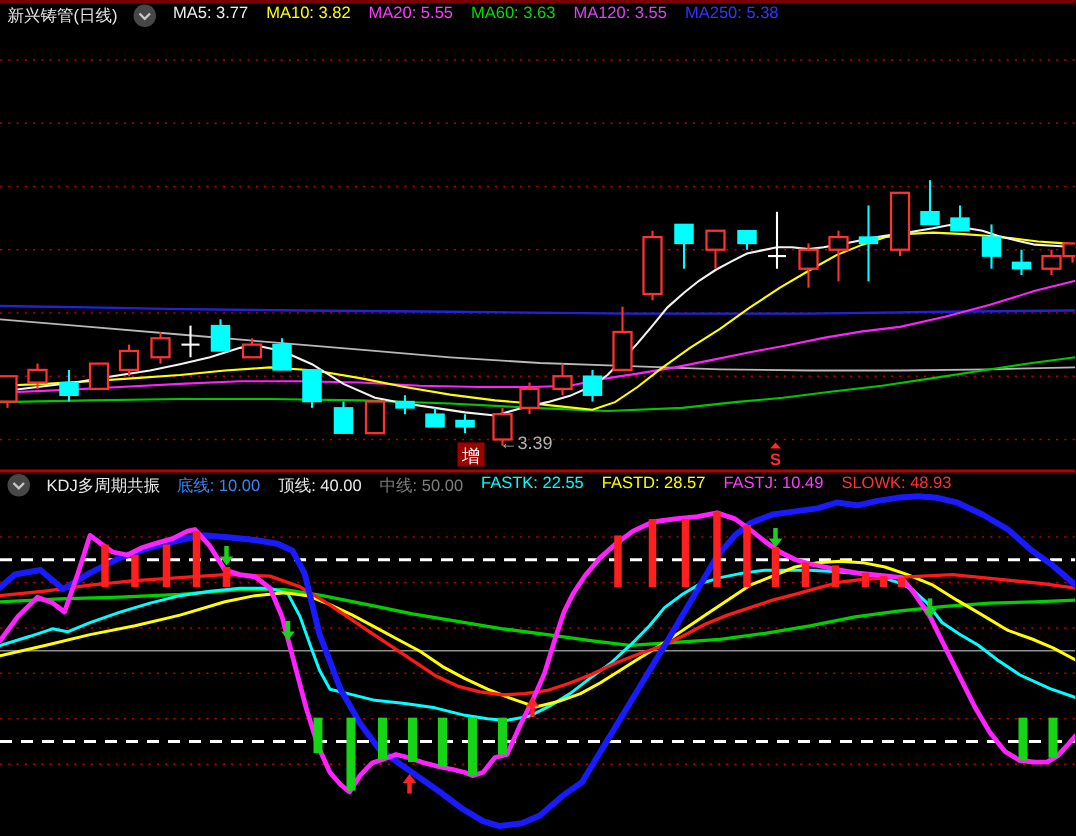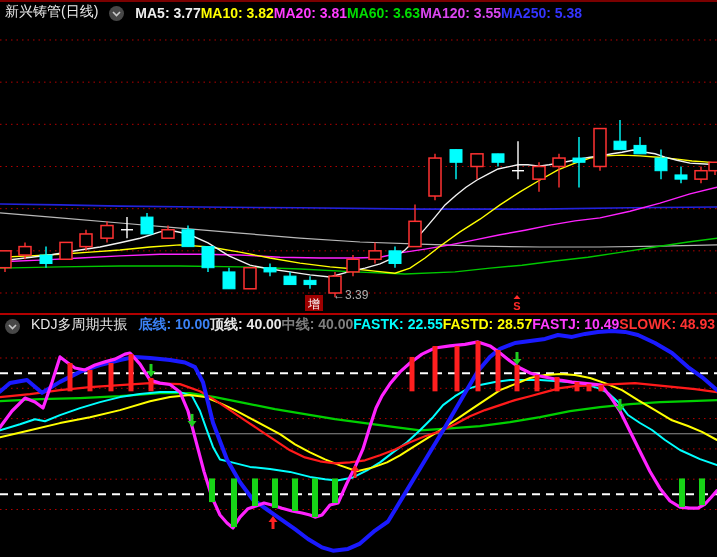--- a/index.html
+++ b/index.html
@@ -1,25 +1,25 @@
 <!DOCTYPE html>
 <html><head>
 <meta charset="utf-8">
 <style>
   html,body{margin:0;padding:0;background:#000;}
   body{font-family:"Liberation Sans",sans-serif;}
   .screen{position:relative;width:717px;height:557px;background:#000;overflow:hidden;}
   .topline{position:absolute;left:0;top:0;width:717px;height:2px;background:#7a0000;}
   .divider{position:absolute;left:0;top:313px;width:717px;height:2px;background:#b30000;}
-  .hdr{position:absolute;display:flex;align-items:flex-end;gap:11px;white-space:nowrap;font-size:14px;}
+  .hdr{position:absolute;display:flex;align-items:flex-start;gap:11px;white-space:nowrap;font-size:11px;}
   .hdr-top{left:5px;top:3px;}
   .hdr-bot{left:5px;top:316px;}
   .title{color:#e8e8e8;}
   .circ{width:15px;height:15px;border-radius:50%;background:#474747;display:inline-flex;align-items:center;justify-content:center;flex:0 0 auto;}
-  .labels{display:flex;font-weight:bold;}
+  .labels{display:flex;gap:12px;}
   svg.chart{position:absolute;left:0;top:0;}
   svg text{font-family:"Liberation Sans",sans-serif;}
 </style>
 </head>
 <body>
 
 <div class="screen">
   <svg id="chart-svg" class="chart" width="717" height="557" viewBox="0 0 717 557">
       <line x1="0" x2="717" y1="39.97999999999996" y2="39.97999999999996" stroke="#b40000" stroke-width="1" stroke-dasharray="1.5 4"></line>
       <line x1="0" x2="717" y1="82.15" y2="82.15" stroke="#b40000" stroke-width="1" stroke-dasharray="1.5 4"></line>
@@ -171,37 +171,37 @@
   <div class="hdr hdr-top">
     <span class="title">新兴铸管(日线)</span>
     <span class="circ">
       <svg width="9" height="6" viewBox="0 0 9 6">
           <polyline points="1,1 4.5,4.5 8,1" fill="none" stroke="#c8c8c8" stroke-width="1.6"></polyline>
         </svg>
     </span>
     <span class="labels" id="ma-labels">
         <span style="color: rgb(238, 238, 238);">MA5: 3.77</span>
         <span style="color: rgb(255, 255, 0);">MA10: 3.82</span>
-        <span style="color: rgb(255, 60, 255);">MA20: 3.81</span>
+        <span style="color: rgb(255, 60, 255);">MA20: 5.55</span>
         <span style="color: rgb(0, 221, 0);">MA60: 3.63</span>
         <span style="color: #d946ef;">MA120: 3.55</span>
         <span style="color: rgb(52, 52, 255);">MA250: 5.38</span>
       </span>
   </div>
 
   <div class="hdr hdr-bot">
     <span class="circ">
       <svg width="9" height="6" viewBox="0 0 9 6">
           <polyline points="1,1 4.5,4.5 8,1" fill="none" stroke="#c8c8c8" stroke-width="1.6"></polyline>
         </svg>
     </span>
     <span class="title">KDJ多周期共振</span>
     <span class="labels" id="kdj-labels">
         <span style="color: #3b82f6;">底线: 10.00</span>
         <span style="color: rgb(232, 232, 232);">顶线: 40.00</span>
-        <span style="color: rgb(126, 126, 126);">中线: 40.00</span>
+        <span style="color: rgb(126, 126, 126);">中线: 50.00</span>
         <span style="color: rgb(0, 255, 255);">FASTK: 22.55</span>
         <span style="color: rgb(255, 255, 0);">FASTD: 28.57</span>
         <span style="color: rgb(255, 60, 255);">FASTJ: 10.49</span>
         <span style="color: rgb(255, 50, 50);">SLOWK: 48.93</span>
       </span>
   </div>
 </div>
 
 </body></html>

